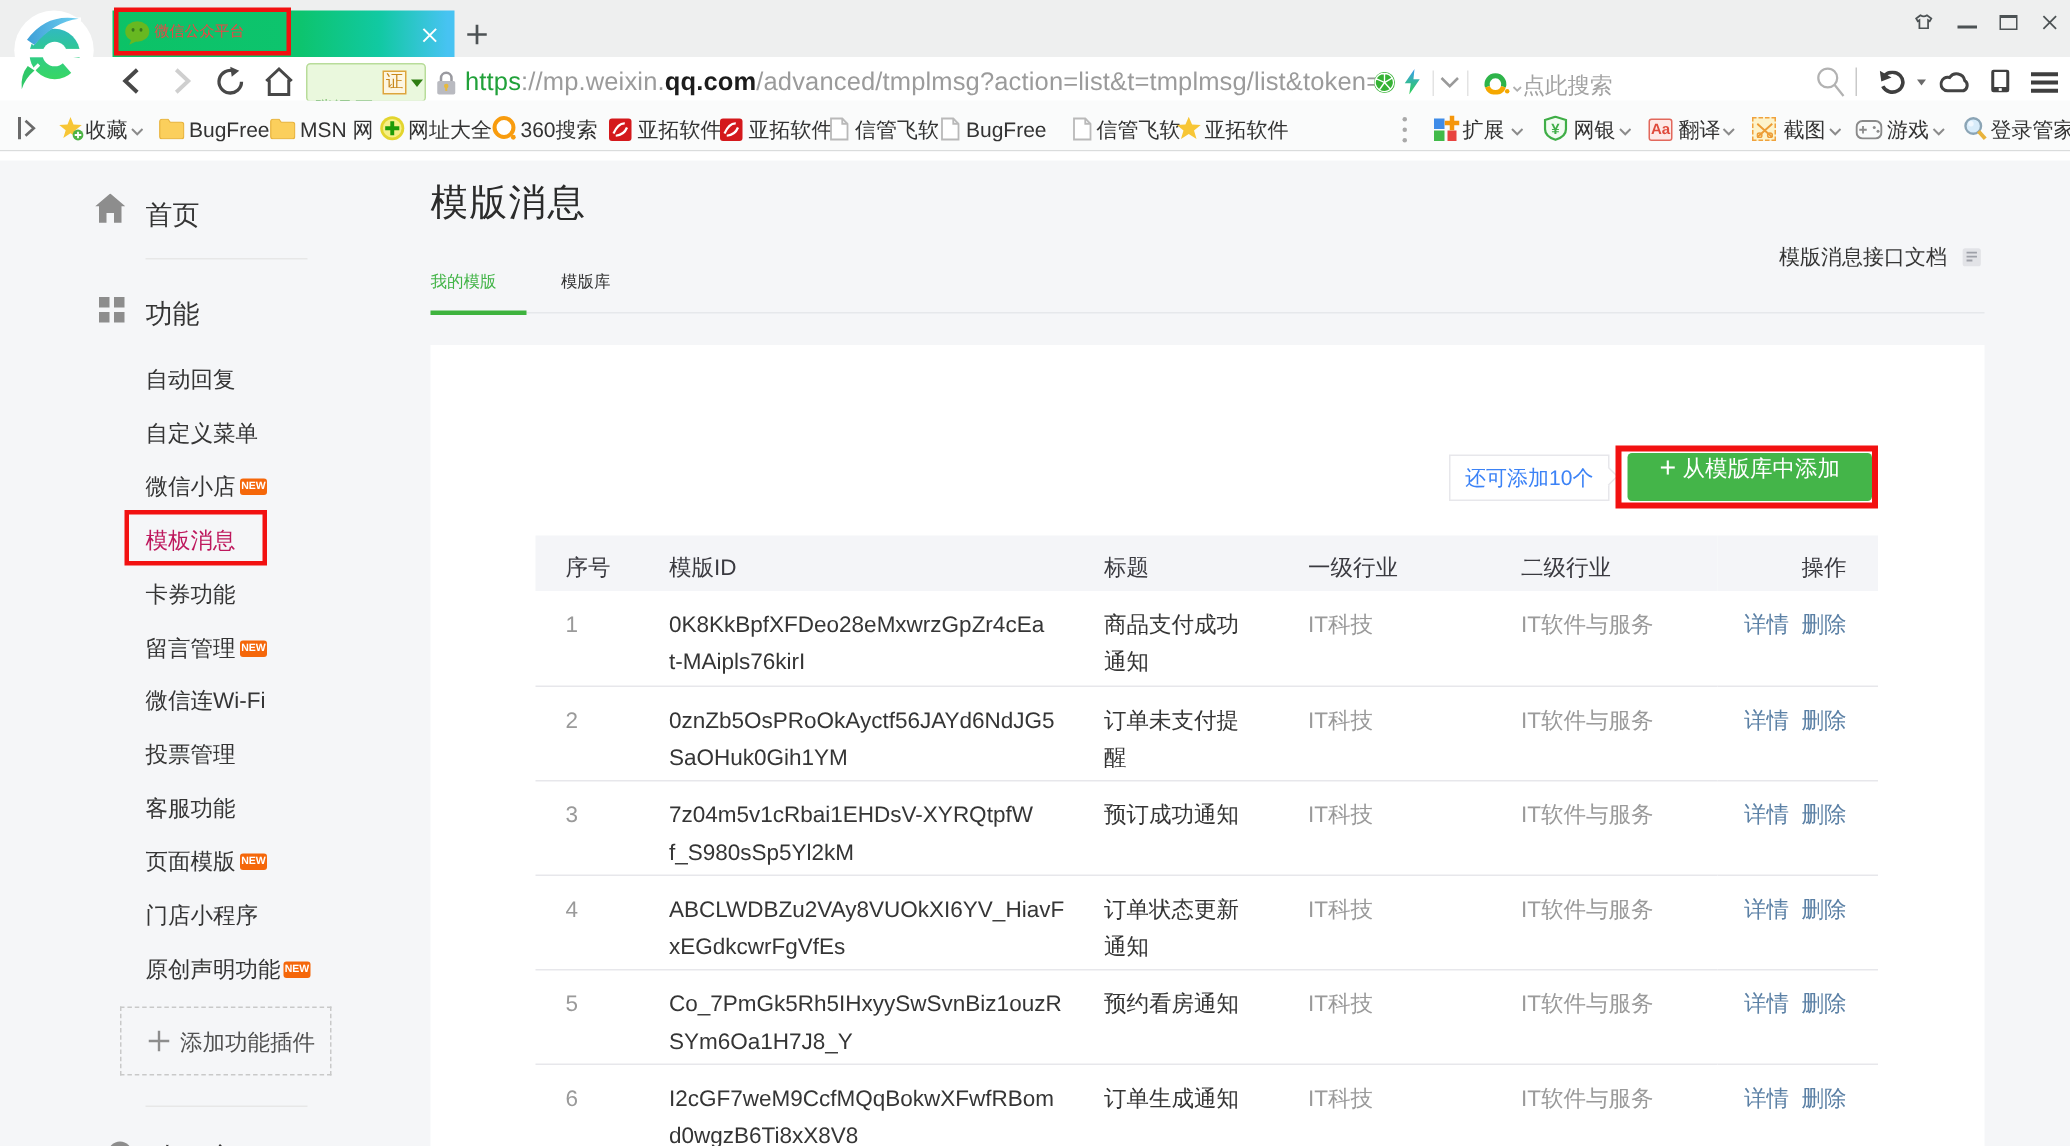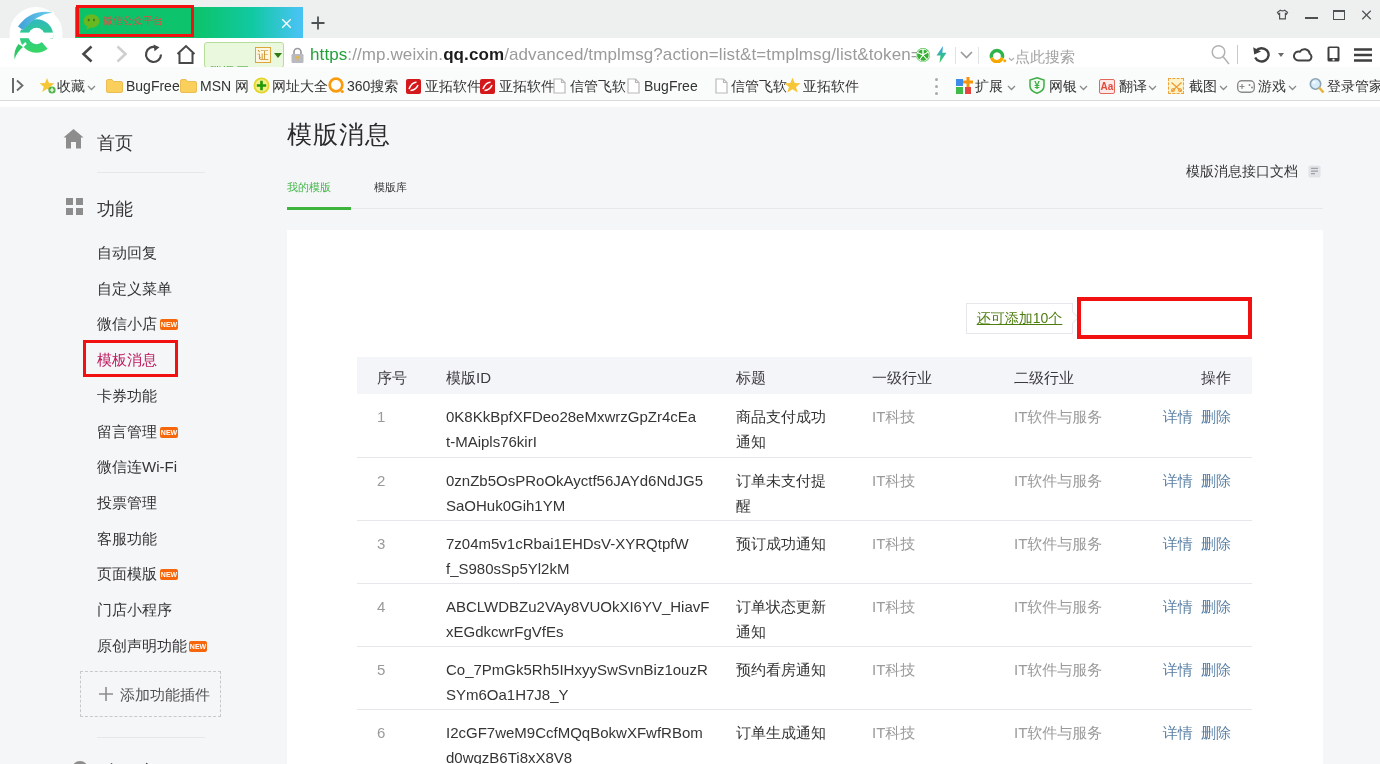--- a/index.html
+++ b/index.html
@@ -37,21 +37,21 @@
   .newbadge { display:inline-block; width:18px; height:11px; background:#f5670a; border-radius:2px;
               color:#fff; font-size:7px; font-weight:bold; text-align:center; line-height:11px; letter-spacing:0; }
 
   
   #h2title { left:287px; top:17px; font-size:25px; color:#2b2b2b; letter-spacing:1px;}
   #doclink { font-size:14px; color:#353535; }
   .ptab { font-size:11px; }
   #card { left:287px; top:129px; width:1036px; height:534px; background:#fff; }
 
   #tooltip { left:966px; top:202px; width:107px; height:31px; background:#fff; border:1px solid #e7e7eb;
-             font-size:14px; color:#4d7c0f; text-align:center; line-height:29px;text-decoration:underline; }
+             font-size:14px; color:#3b82f6; text-align:center; line-height:29px; }
   #tooltip-arrow { left:1068px; top:212px; width:9px; height:9px; background:#fff;
                    border-top:1px solid #e7e7eb; border-right:1px solid #e7e7eb; transform:rotate(45deg); }
   #greenbtn { left:1085px; top:201px; width:163px; height:32px; background:#44b549; border-radius:3px;
               color:#fff; text-align:center; }
   #btnredbox { left:1077px; top:196px; width:175px; height:42px; border:4px solid #f21111; }
 
   
   #tbl { left:357px; top:256px; width:895px; }
   table { border-collapse:collapse; width:895px; table-layout:fixed; font-size:15px; }
   thead td { background:#f4f5f8; height:37px; color:#3a3a40; vertical-align:middle; padding-top:6px; }
@@ -223,20 +223,21 @@
     <path d="M3.5 4 H11.5 M3.5 7 H11.5 M3.5 10 H8" stroke="#9da0a8" stroke-width="1.4"></path>
   </svg>
   <div class="abs ptab" style="left:287px;top:79px;color:#44b549;">我的模版</div>
   <div class="abs ptab" style="left:374px;top:79px;color:#353535;">模版库</div>
   <div class="abs" style="left:287px;top:107px;width:1036px;height:1px;background:#e6e8eb;"></div>
   <div class="abs" style="left:287px;top:106px;width:64px;height:3px;background:#3eb33e;"></div>
 
   <div class="abs" id="card"></div>
   <div class="abs" id="tooltip">还可添加10个</div>
   <div class="abs" id="tooltip-arrow"></div>
+  <div class="abs" id="greenbtn"><span style="font-size:19px;vertical-align:-1px;">+</span><span style="font-size:15px;"> 从模版库中添加</span></div>
   <div class="abs" id="btnredbox"></div>
 
   <div class="abs" id="tbl">
     <table>
       <colgroup>
           <col style="width:89px">
           <col style="width:290px">
           <col style="width:136px">
           <col style="width:142px">
           <col style="width:131px">

